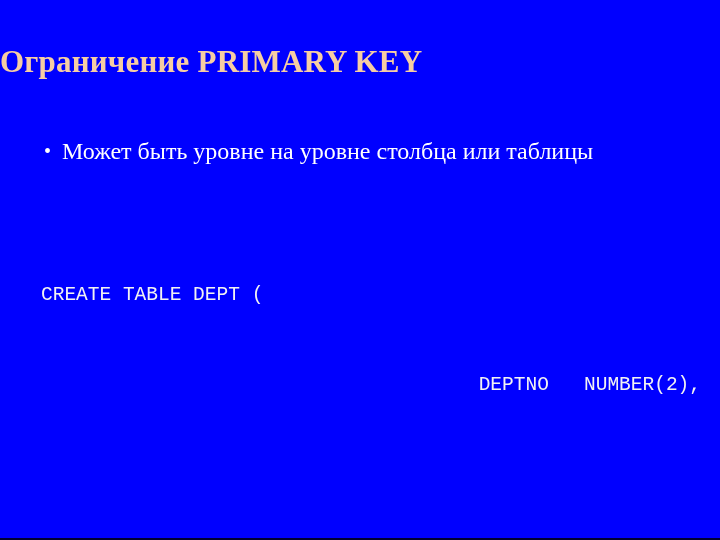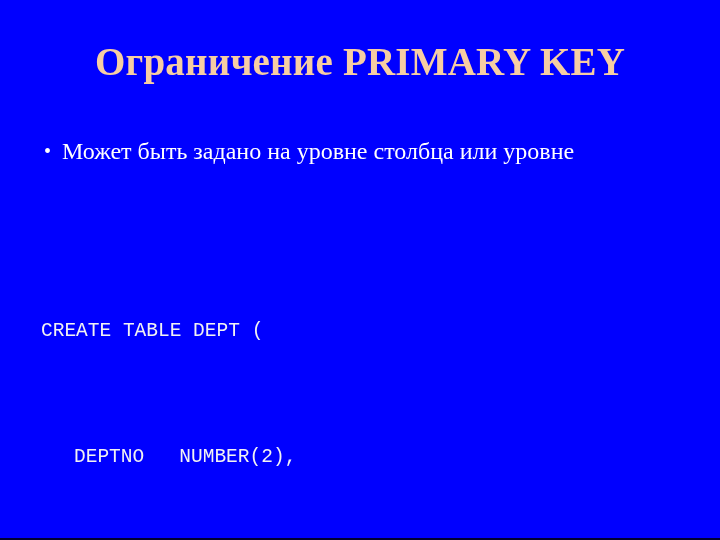--- a/index.html
+++ b/index.html
@@ -22,24 +22,24 @@
     border-bottom: 2px solid #000033;
     overflow: hidden;
   }
 
   
   .slide-title {
     position: absolute;
     left: 0;
     top: 44px;
     width: 720px;
-    text-align: center;
+    text-align: left;
     font-family: "Liberation Serif", "DejaVu Serif", serif;
     font-weight: bold;
-    font-size: 39px;
+    font-size: 31px;
     line-height: 36px;
     letter-spacing: 0.2px;
     color: #f6cda3;
     white-space: nowrap;
   }
 
   
   .bullet-list {
     position: absolute;
     left: 44px;
@@ -73,37 +73,37 @@
     top: 220px;
     width: 660px;
     font-family: "Liberation Mono", "DejaVu Sans Mono", monospace;
     font-size: 19.5px;
     line-height: 30px;
     color: #f2f2f2;
     white-space: pre;
   }
   .code-line {
     white-space: pre;
-    margin-top: 36px;
   }
   .code-line.indent-1 {
     padding-left: 33px;
+    text-align: right;
   }
 </style>
 </head>
 <body>
 
 <div class="slide">
 
   <div class="slide-title">Ограничение PRIMARY KEY</div>
 
   <div class="bullet-list">
     <div class="bullet-item">
       <span class="bullet-marker">•</span>
-      <span class="bullet-text">Может быть задано на уровне столбца или уровне</span>
+      <span class="bullet-text">Может быть уровне на уровне столбца или таблицы</span>
     </div>
   </div>
 
   <div class="code-block">
     <div class="code-line">CREATE TABLE DEPT (</div>
     <div class="code-line indent-1">DEPTNO   NUMBER(2),</div>
     
     
     
   </div>

